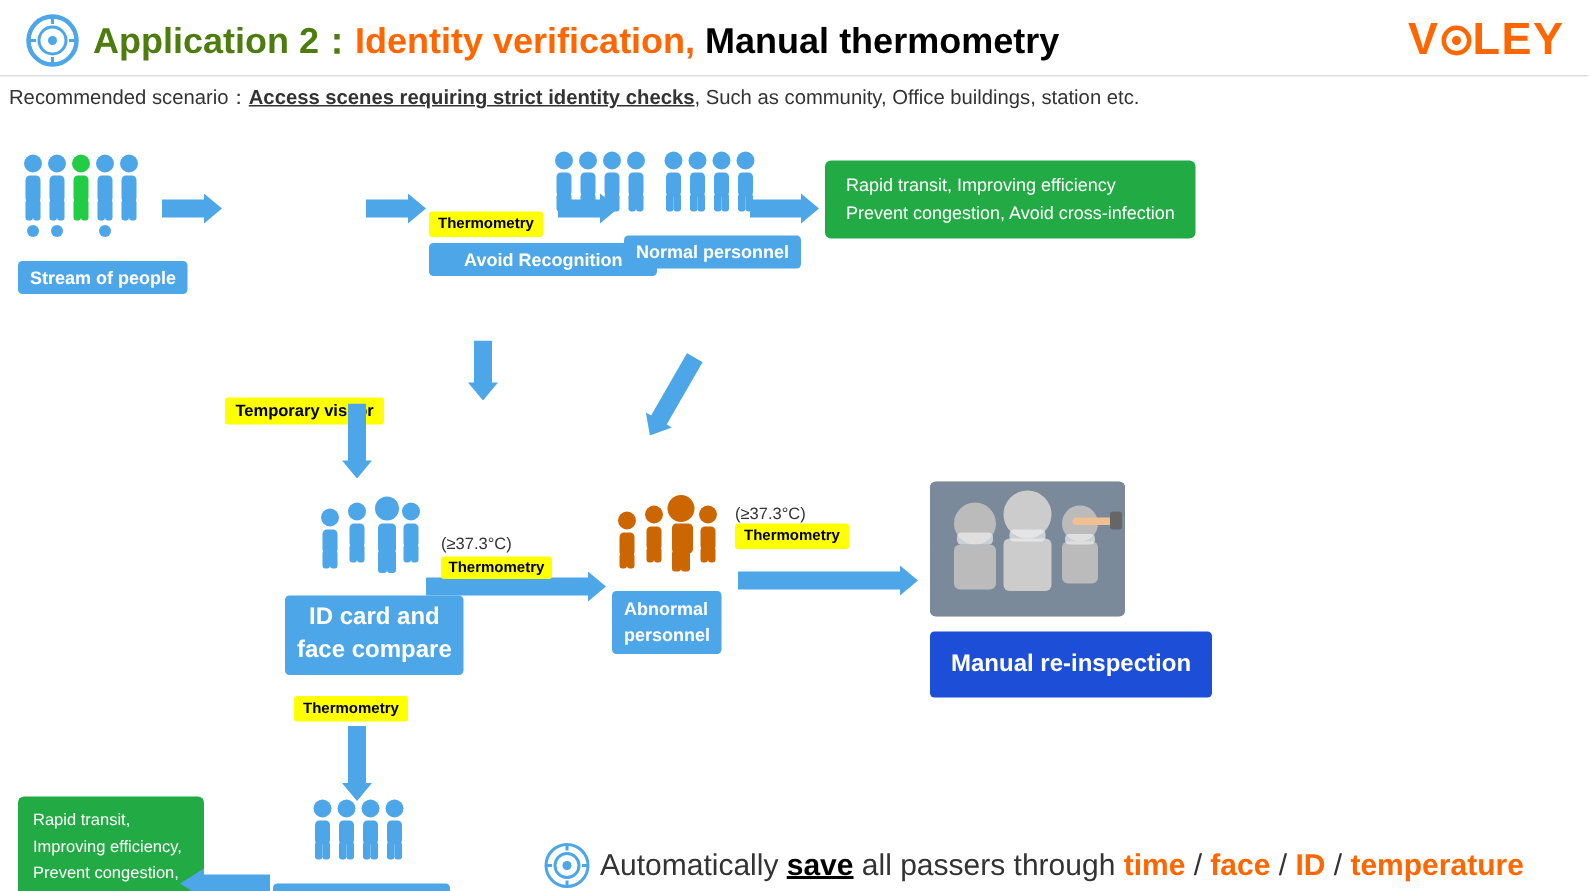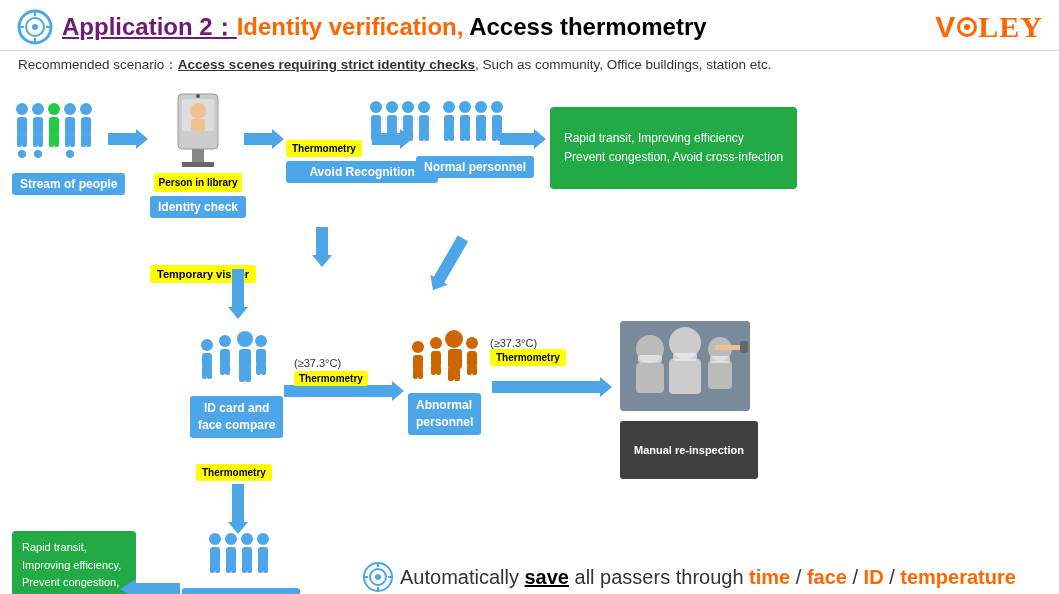--- a/index.html
+++ b/index.html
@@ -24,33 +24,33 @@
         <circle cx="19" cy="19" r="16" fill="none" stroke="#4da6e8" stroke-width="3"></circle>
         <circle cx="19" cy="19" r="9" fill="none" stroke="#4da6e8" stroke-width="2"></circle>
         <circle cx="19" cy="19" r="3" fill="#4da6e8"></circle>
         <line x1="19" y1="3" x2="19" y2="8" stroke="#4da6e8" stroke-width="2"></line>
         <line x1="19" y1="30" x2="19" y2="35" stroke="#4da6e8" stroke-width="2"></line>
         <line x1="3" y1="19" x2="8" y2="19" stroke="#4da6e8" stroke-width="2"></line>
         <line x1="30" y1="19" x2="35" y2="19" stroke="#4da6e8" stroke-width="2"></line>
       </svg>
     </div>
     <div style="font-size:24px;font-weight:bold;">
-      <span style="color:#701a75;text-decoration:underline;">Application 2：</span><span style="color:#ff6600;font-weight:bold;margin-top:14px;">Identity verification,</span><span style="color:#000;"> Access thermometry</span>
+      <span style="color:#4d7c0f;">Application 2：</span><span style="color:#ff6600;font-weight:bold;margin-top:14px;">Identity verification,</span><span style="color:#000;"> Manual thermometry</span>
     </div>
 
     <div style="margin-left:auto;display:flex;align-items:center;">
       <span style="font-size:30px;font-weight:900;color:#ff6600;letter-spacing:1px;">V</span>
       <div style="width:20px;height:20px;border:3px solid #ff6600;border-radius:50%;display:inline-flex;align-items:center;justify-content:center;margin:0 1px;">
         <div style="width:6px;height:6px;background:#ff6600;border-radius:50%;"></div>
       </div>
-      <span style="font-size:30px;font-weight:900;color:#ff6600;letter-spacing:1px;font-family:Liberation Serif, serif;">LEY</span>
+      <span style="font-size:30px;font-weight:900;color:#ff6600;letter-spacing:1px;">LEY</span>
     </div>
   </div>
 
-  <div style="font-size:13.5px;padding:5px 18px;color:#333;">
+  <div style="font-size:13.5px;padding:5px 6px;color:#333;">
     <span>Recommended scenario：</span><span style="text-decoration:underline;font-weight:bold;">Access scenes requiring strict identity checks</span><span>,  Such as community, Office buildings, station etc.</span>
   </div>
 
   <div style="position:relative;width:1059px;height:490px;">
 
     <div style="position:absolute;top:18px;left:12px;">
       <svg width="90" height="70" viewBox="0 0 90 70">
 
         <g>
           <circle cx="10" cy="12" r="6" fill="#4da6e8"></circle>
@@ -96,42 +96,20 @@
       </svg>
       <div style="background:#4da6e8;color:#fff;font-size:12px;font-weight:bold;padding:4px 8px;border-radius:3px;margin-top:2px;">Stream of people</div>
     </div>
 
     <div style="position:absolute;top:48px;left:108px;">
       <svg width="40" height="24">
           <polygon points="0,6 28,6 28,2 40,12 28,22 28,18 0,18" fill="#4da6e8"></polygon>
         </svg>
     </div>
 
-    <div style="position:absolute;top:10px;left:150px;text-align:center;">
-      
-      <svg width="80" height="80" viewBox="0 0 80 80">
-
-        <rect x="34" y="60" width="12" height="15" fill="#888"></rect>
-        <rect x="24" y="73" width="32" height="5" fill="#666"></rect>
-
-        <rect x="20" y="5" width="40" height="55" rx="4" fill="#ccc" stroke="#999" stroke-width="1"></rect>
-        <rect x="24" y="10" width="32" height="32" rx="2" fill="#ddd"></rect>
-
-        <circle cx="40" cy="22" r="8" fill="#f0c090"></circle>
-        <rect x="33" y="30" width="14" height="12" rx="3" fill="#f0c090"></rect>
-
-        <circle cx="40" cy="7" r="2" fill="#555"></circle>
-      </svg>
-      <div style="display:flex;flex-direction:column;gap:2px;align-items:center;">
-
-        <div style="background:#ffff00;color:#000;font-size:10px;font-weight:bold;padding:3px 5px;border-radius:2px;line-height:1.3;text-align:center;margin-bottom:2px;">Person in
-library</div>
-        <div style="background:#4da6e8;color:#fff;font-size:12px;font-weight:bold;padding:4px 8px;border-radius:3px;">Identity check</div>
-      </div>
-    </div>
 
     <div style="position:absolute;top:48px;left:244px;">
       <svg width="40" height="24">
           <polygon points="0,6 28,6 28,2 40,12 28,22 28,18 0,18" fill="#4da6e8"></polygon>
         </svg>
     </div>
 
     <div style="position:absolute;top:18px;left:286px;text-align:center;">
       
       <div style="background:#ffff00;color:#000;font-size:10px;font-weight:bold;padding:3px 6px;border-radius:2px;margin-bottom:4px;display:inline-block;">Thermometry</div>
@@ -199,21 +177,21 @@
       </svg>
       <div style="background:#4da6e8;color:#fff;font-size:12px;font-weight:bold;padding:4px 8px;border-radius:3px;">Normal personnel</div>
     </div>
 
     <div style="position:absolute;top:48px;left:500px;">
       <svg width="46" height="24">
           <polygon points="0,6 34,6 34,2 46,12 34,22 34,18 0,18" fill="#4da6e8"></polygon>
         </svg>
     </div>
 
-    <div style="position:absolute;top:28px;left:550px;background:#22aa44;color:#fff;font-size:12px;padding:22px 14px;border-radius:4px;line-height:1.6;">
+    <div style="position:absolute;top:28px;left:550px;background:#22aa44;color:#fff;font-size:12px;padding:7px 14px;border-radius:4px;line-height:1.6;">
       <div style="white-space:pre-line;">Rapid transit, Improving efficiency
 Prevent congestion, Avoid cross-infection</div>
     </div>
 
     <div style="position:absolute;top:148px;left:310px;">
       <svg width="24" height="40">
           <polygon points="6,0 18,0 18,28 22,28 12,40 2,28 6,28" fill="#4da6e8"></polygon>
         </svg>
     </div>
 
@@ -255,21 +233,21 @@
           <rect x="6" y="40" width="6" height="15" rx="2" fill="#4da6e8"></rect>
           <rect x="12" y="40" width="6" height="15" rx="2" fill="#4da6e8"></rect>
         </g>
         <g transform="translate(54,4)">
           <circle cx="10" cy="10" r="6" fill="#4da6e8"></circle>
           <rect x="5" y="18" width="10" height="16" rx="3" fill="#4da6e8"></rect>
           <rect x="5" y="32" width="5" height="12" rx="2" fill="#4da6e8"></rect>
           <rect x="10" y="32" width="5" height="12" rx="2" fill="#4da6e8"></rect>
         </g>
       </svg>
-      <div style="background:#4da6e8;color:#fff;font-size:12px;font-weight:bold;padding:4px 8px;border-radius:3px;line-height:1.4;white-space:pre-line;">ID card and
+      <div style="background:#4da6e8;color:#fff;font-size:16px;font-weight:bold;padding:4px 8px;border-radius:3px;line-height:1.4;white-space:pre-line;">ID card and
 face compare</div>
     </div>
 
     <div style="position:absolute;top:300px;left:284px;">
       <svg width="120" height="24">
 
         <polygon points="0,6 108,6 108,2 120,12 108,22 108,18 0,18" fill="#4da6e8"></polygon>
       </svg>
       <div style="position:absolute;top:-22px;left:10px;font-size:11px;color:#333;">(≥37.3°C)</div>
       <div style="position:absolute;top:-8px;left:10px;background:#ffff00;color:#000;font-size:10px;font-weight:bold;padding:2px 5px;border-radius:2px;">Thermometry</div>
@@ -327,21 +305,21 @@
 
         <rect x="18" y="34" width="24" height="8" rx="3" fill="#eee" opacity="0.7"></rect>
         <rect x="53" y="32" width="24" height="8" rx="3" fill="#eee" opacity="0.7"></rect>
         <rect x="90" y="35" width="20" height="7" rx="3" fill="#eee" opacity="0.7"></rect>
 
         <rect x="95" y="24" width="30" height="5" rx="2" fill="#f0c090"></rect>
         <rect x="120" y="20" width="8" height="12" rx="2" fill="#666"></rect>
       </svg>
     </div>
 
-    <div style="position:absolute;top:342px;left:620px;background:#404040;color:#fff;font-size:11px;font-weight:bold;padding:23px 14px;border-radius:3px;">Manual re-inspection</div>
+    <div style="position:absolute;top:342px;left:620px;background:#1d4ed8;color:#fff;font-size:16px;font-weight:bold;padding:13px 14px;border-radius:3px;">Manual re-inspection</div>
 
     <div style="position:absolute;top:385px;left:196px;background:#ffff00;color:#000;font-size:10px;font-weight:bold;padding:3px 6px;border-radius:2px;">Thermometry</div>
 
     <div style="position:absolute;top:405px;left:226px;">
       <svg width="24" height="50">
           <polygon points="6,0 18,0 18,38 22,38 12,50 2,38 6,38" fill="#4da6e8"></polygon>
         </svg>
     </div>
 
     <div style="position:absolute;top:452px;left:12px;background:#22aa44;color:#fff;font-size:11px;padding:8px 10px;border-radius:4px;line-height:1.6;white-space:pre-line;">Rapid transit,

